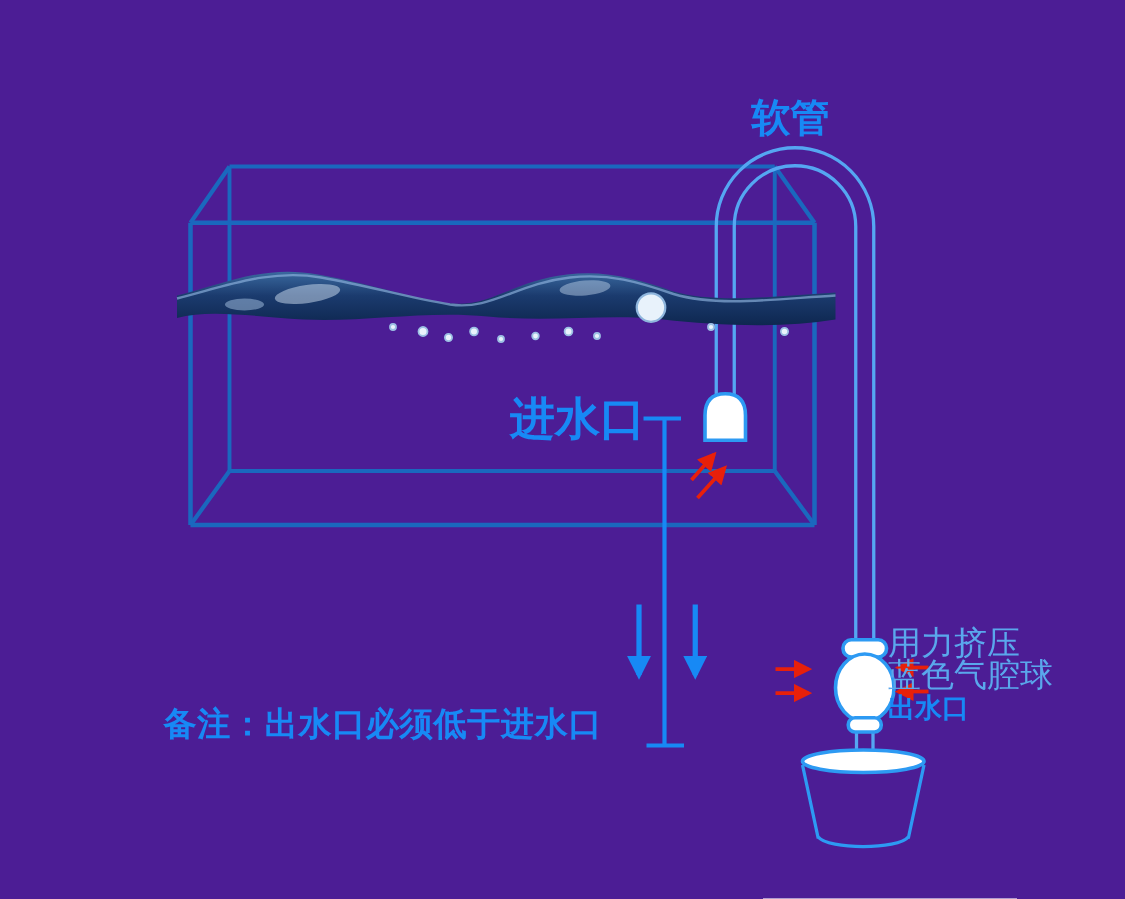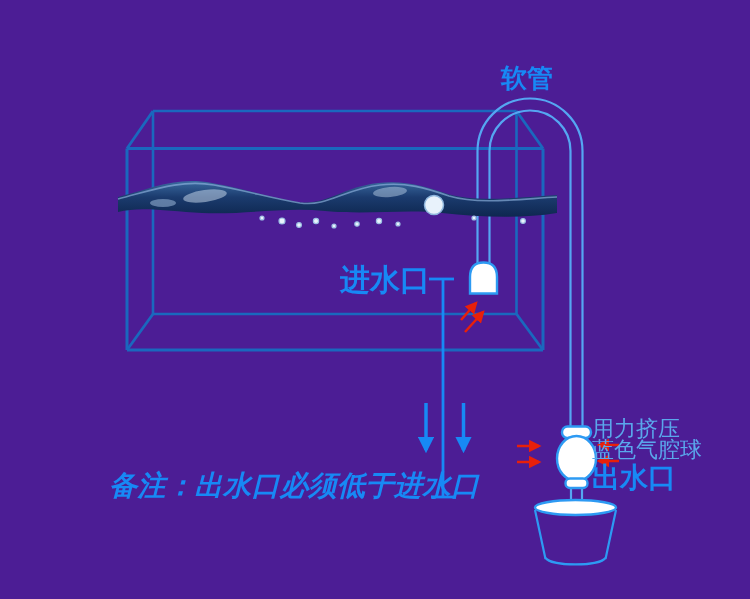--- a/index.html
+++ b/index.html
@@ -11,22 +11,22 @@
     --arrow-red:#E8200A;
     --arrow-blue:#1789F5;
   }
   html,body{margin:0;padding:0;background:#fff;}
   body{font-family:"Liberation Sans",sans-serif;}
   .stage{position:relative;width:750px;height:599px;background:#4c1d95;overflow:hidden;}
   .stage svg{position:absolute;left:0;top:0;}
   .lbl{position:absolute;color:var(--label-blue);font-weight:700;white-space:nowrap;line-height:1.1;}
   .lbl-hose{left:501px;top:64px;font-size:26px;}
   .lbl-inlet{left:340px;top:263px;font-size:30px;}
-  .lbl-outlet{left:592px;top:463px;font-size:28px;}
-  .lbl-note{left:109px;top:471px;font-size:28px;letter-spacing:0.5px;font-style:italic;}
+  .lbl-outlet{left:592px;top:463px;font-size:18px;}
+  .lbl-note{left:109px;top:471px;font-size:22px;letter-spacing:0.5px;}
   .lbl-squeeze{position:absolute;left:592px;top:399px;color:var(--light-label-blue);
     font-size:22px;font-weight:400;line-height:21px;white-space:nowrap;margin-top:19px;}
   .tank{stroke:var(--tank-line);fill:none;}
   .hose{stroke:var(--hose-line);stroke-width:2.2;fill:none;}
   .device{stroke:var(--device-line);stroke-width:2.4;fill:#ffffff;}
   .device-open{stroke:var(--device-line);stroke-width:2.2;fill:none;}
   .indic{stroke:var(--arrow-blue);stroke-width:2.8;fill:none;}
   .barrow{stroke:var(--arrow-blue);stroke-width:3.5;fill:none;}
   .rarrow{stroke:var(--arrow-red);stroke-width:2.5;fill:none;}
 </style>

